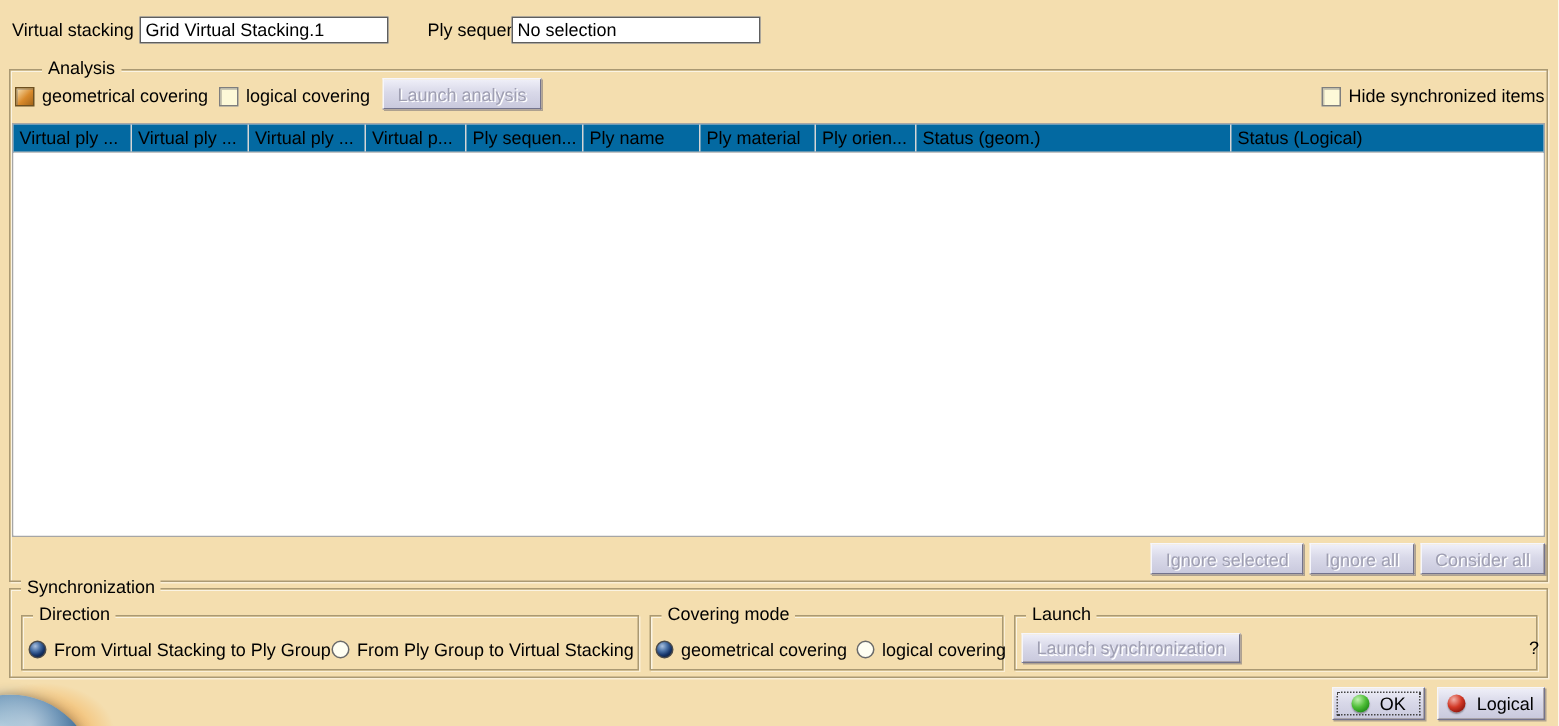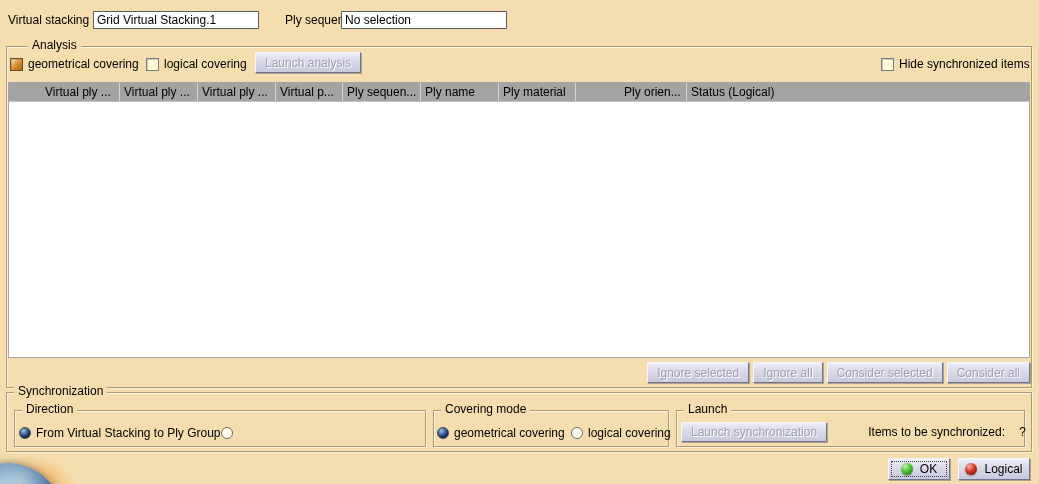--- a/index.html
+++ b/index.html
@@ -52,21 +52,21 @@
   .btn.disabled { color:#9F9FB2; text-shadow:1px 1px 0 #FFFFFF; cursor:default; }
   .btn .sphere { width:12px; height:12px; border-radius:50%; margin-right:7px; flex:0 0 auto;
     box-shadow: 0 1px 1px rgba(0,0,0,.35); }
   .sphere.green { background: radial-gradient(circle at 35% 28%, #C2F2B0 0%, #4FBE38 45%, var(--ok-icon,#1E8A16) 80%); }
   .sphere.red   { background: radial-gradient(circle at 35% 28%, #F2B0A8 0%, #D23826 45%, var(--cancel-icon,#8C150E) 80%); }
   .btn.default { outline:1px dotted #444; outline-offset:-4px; }
 
   
   .ply-table { position:absolute; left:8px; top:82px; width:1022px; height:276px;
     background:#FFFFFF; border:1px solid #A6A6A6; display:flex; flex-direction:column; }
-  .thead { display:flex; height:19px; background:#a3a3a3; border-bottom:1px solid #C4C4C4; flex:0 0 auto;padding-left:32px; }
+  .thead { display:flex; height:19px; background:#0369a1; border-bottom:1px solid #C4C4C4; flex:0 0 auto; }
   .th { padding:0 0 0 4px; line-height:18px; border-right:1px solid #D6D6D6; overflow:hidden;
     white-space:nowrap; flex:0 0 auto; cursor:default; }
   .th:last-child { border-right:none; flex:1 1 auto; }
   .tbody { flex:1 1 auto; background:#FFFFFF; }
 
   .row-buttons { position:absolute; top:362px; right:9px; display:flex; gap:4px; }
 
   .footer-btn { position:absolute; height:22px; }
 </style>
 </head>
@@ -96,53 +96,53 @@
 
   <div class="ply-table">
     <div class="thead">
       <div class="th" style="width:79px;">Virtual ply ...</div>
       <div class="th" style="width:78px;">Virtual ply ...</div>
       <div class="th" style="width:78px;">Virtual ply ...</div>
       <div class="th" style="width:67px;">Virtual p...</div>
       <div class="th" style="width:78px;">Ply sequen...</div>
       <div class="th" style="width:78px;">Ply name</div>
       <div class="th" style="width:77px;">Ply material</div>
-      <div class="th" style="width:67px;margin-left:44px;">Ply orien...</div>
+      <div class="th" style="width:67px;">Ply orien...</div>
+      <div class="th" style="width:210px;">Status (geom.)</div>
       <div class="th">Status (Logical)</div>
     </div>
     <div class="tbody"></div>
   </div>
 
   <div class="row-buttons">
     <button class="btn disabled">Ignore selected</button>
     <button class="btn disabled">Ignore all</button>
-    <button class="btn disabled">Consider selected</button>
     <button class="btn disabled">Consider all</button>
   </div>
 
   <div class="group" style="left:6px; top:392px; width:1026px; height:60px;"></div>
   <span class="group-label" style="left:14px; top:385px;">Synchronization</span>
 
   <div class="group" style="left:14px; top:410px; width:412px; height:37px;"></div>
   <span class="group-label" style="left:22px; top:403px;">Direction</span>
   <span class="radio selected" style="left:19px; top:427px;"></span>
   <span class="lbl" style="left:36px; top:425px;">From Virtual Stacking to Ply Group</span>
   <span class="radio" style="left:221px; top:427px;"></span>
+  <span class="lbl" style="left:238px; top:425px;">From Ply Group to Virtual Stacking</span>
 
   <div class="group" style="left:433px; top:410px; width:236px; height:37px;"></div>
   <span class="group-label" style="left:441px; top:403px;">Covering mode</span>
   <span class="radio selected" style="left:437px; top:427px;"></span>
   <span class="lbl" style="left:454px; top:425px;">geometrical covering</span>
   <span class="radio" style="left:571px; top:427px;"></span>
   <span class="lbl" style="left:588px; top:425px;">logical covering</span>
 
   <div class="group" style="left:676px; top:410px; width:349px; height:37px;"></div>
   <span class="group-label" style="left:684px; top:403px;">Launch</span>
   <button class="btn disabled" style="position:absolute; left:681px; top:422px; min-width:138px; height:20px;">Launch synchronization</button>
-  <span class="lbl" style="right:34px; top:424px; position:absolute;">Items to be synchronized:</span>
   <span class="lbl" style="right:13px; top:424px; position:absolute;">?</span>
 
   <button class="btn default footer-btn" style="left:888px; top:458px; width:62px;">
     <span class="sphere green"></span>
     <span>OK</span>
   </button>
   <button class="btn footer-btn" style="left:958px; top:458px; width:72px;">
     <span class="sphere red"></span>
     <span>Logical</span>
   </button>

